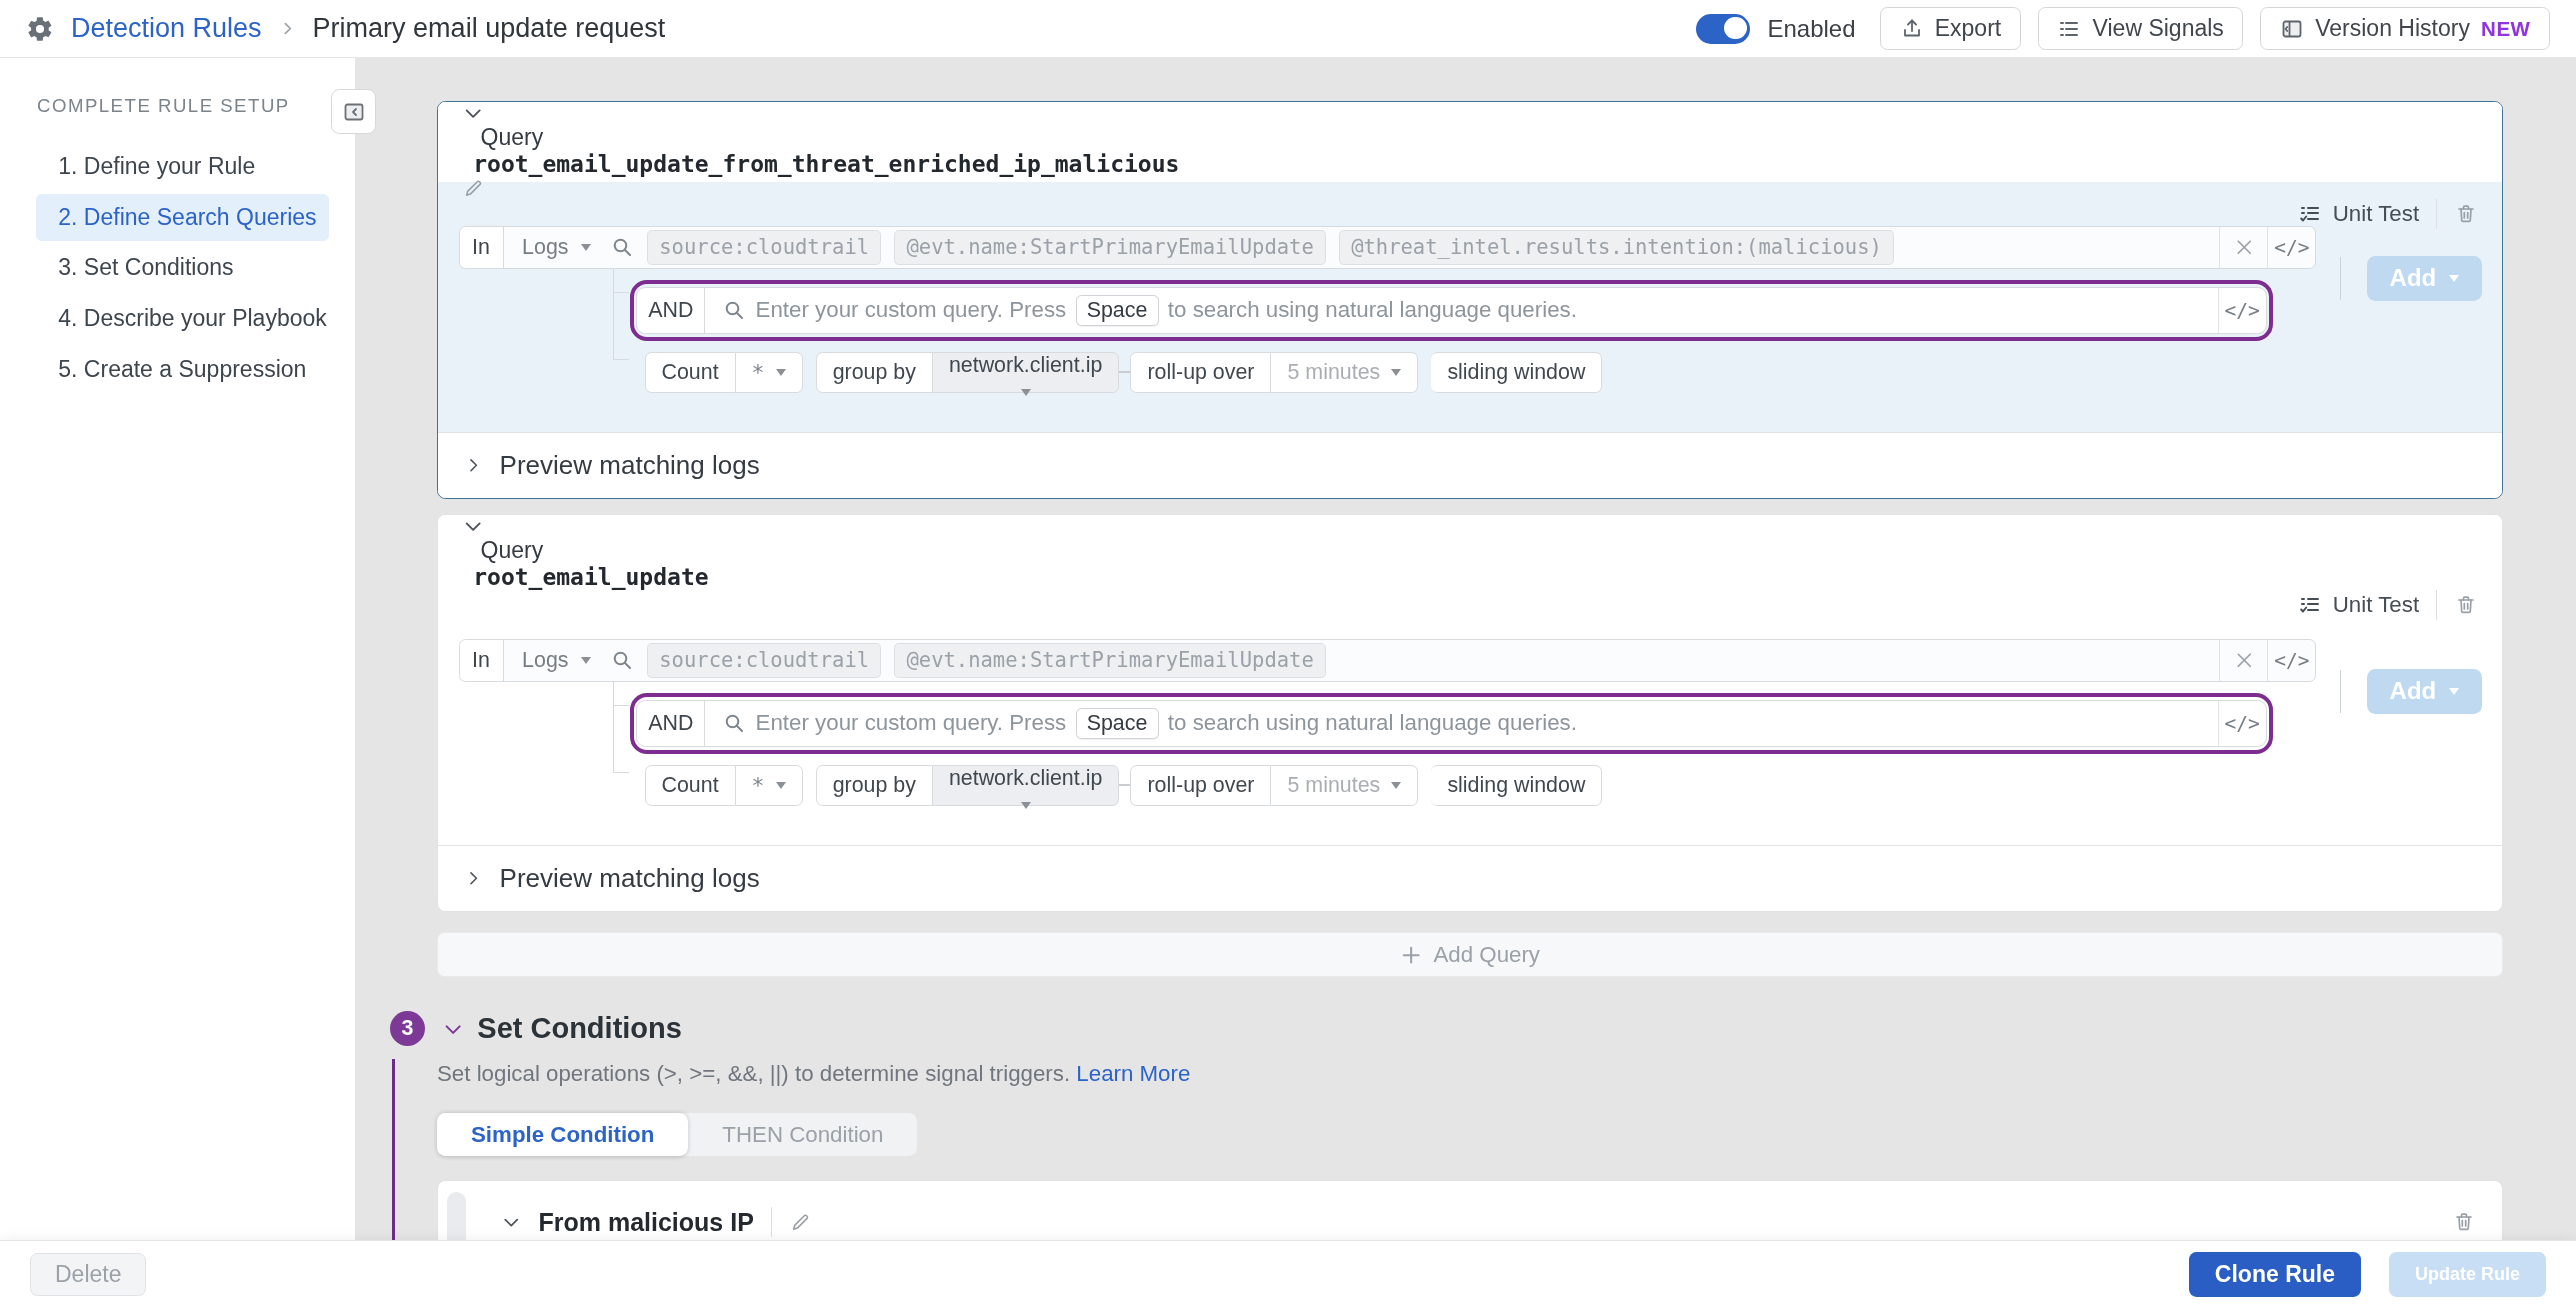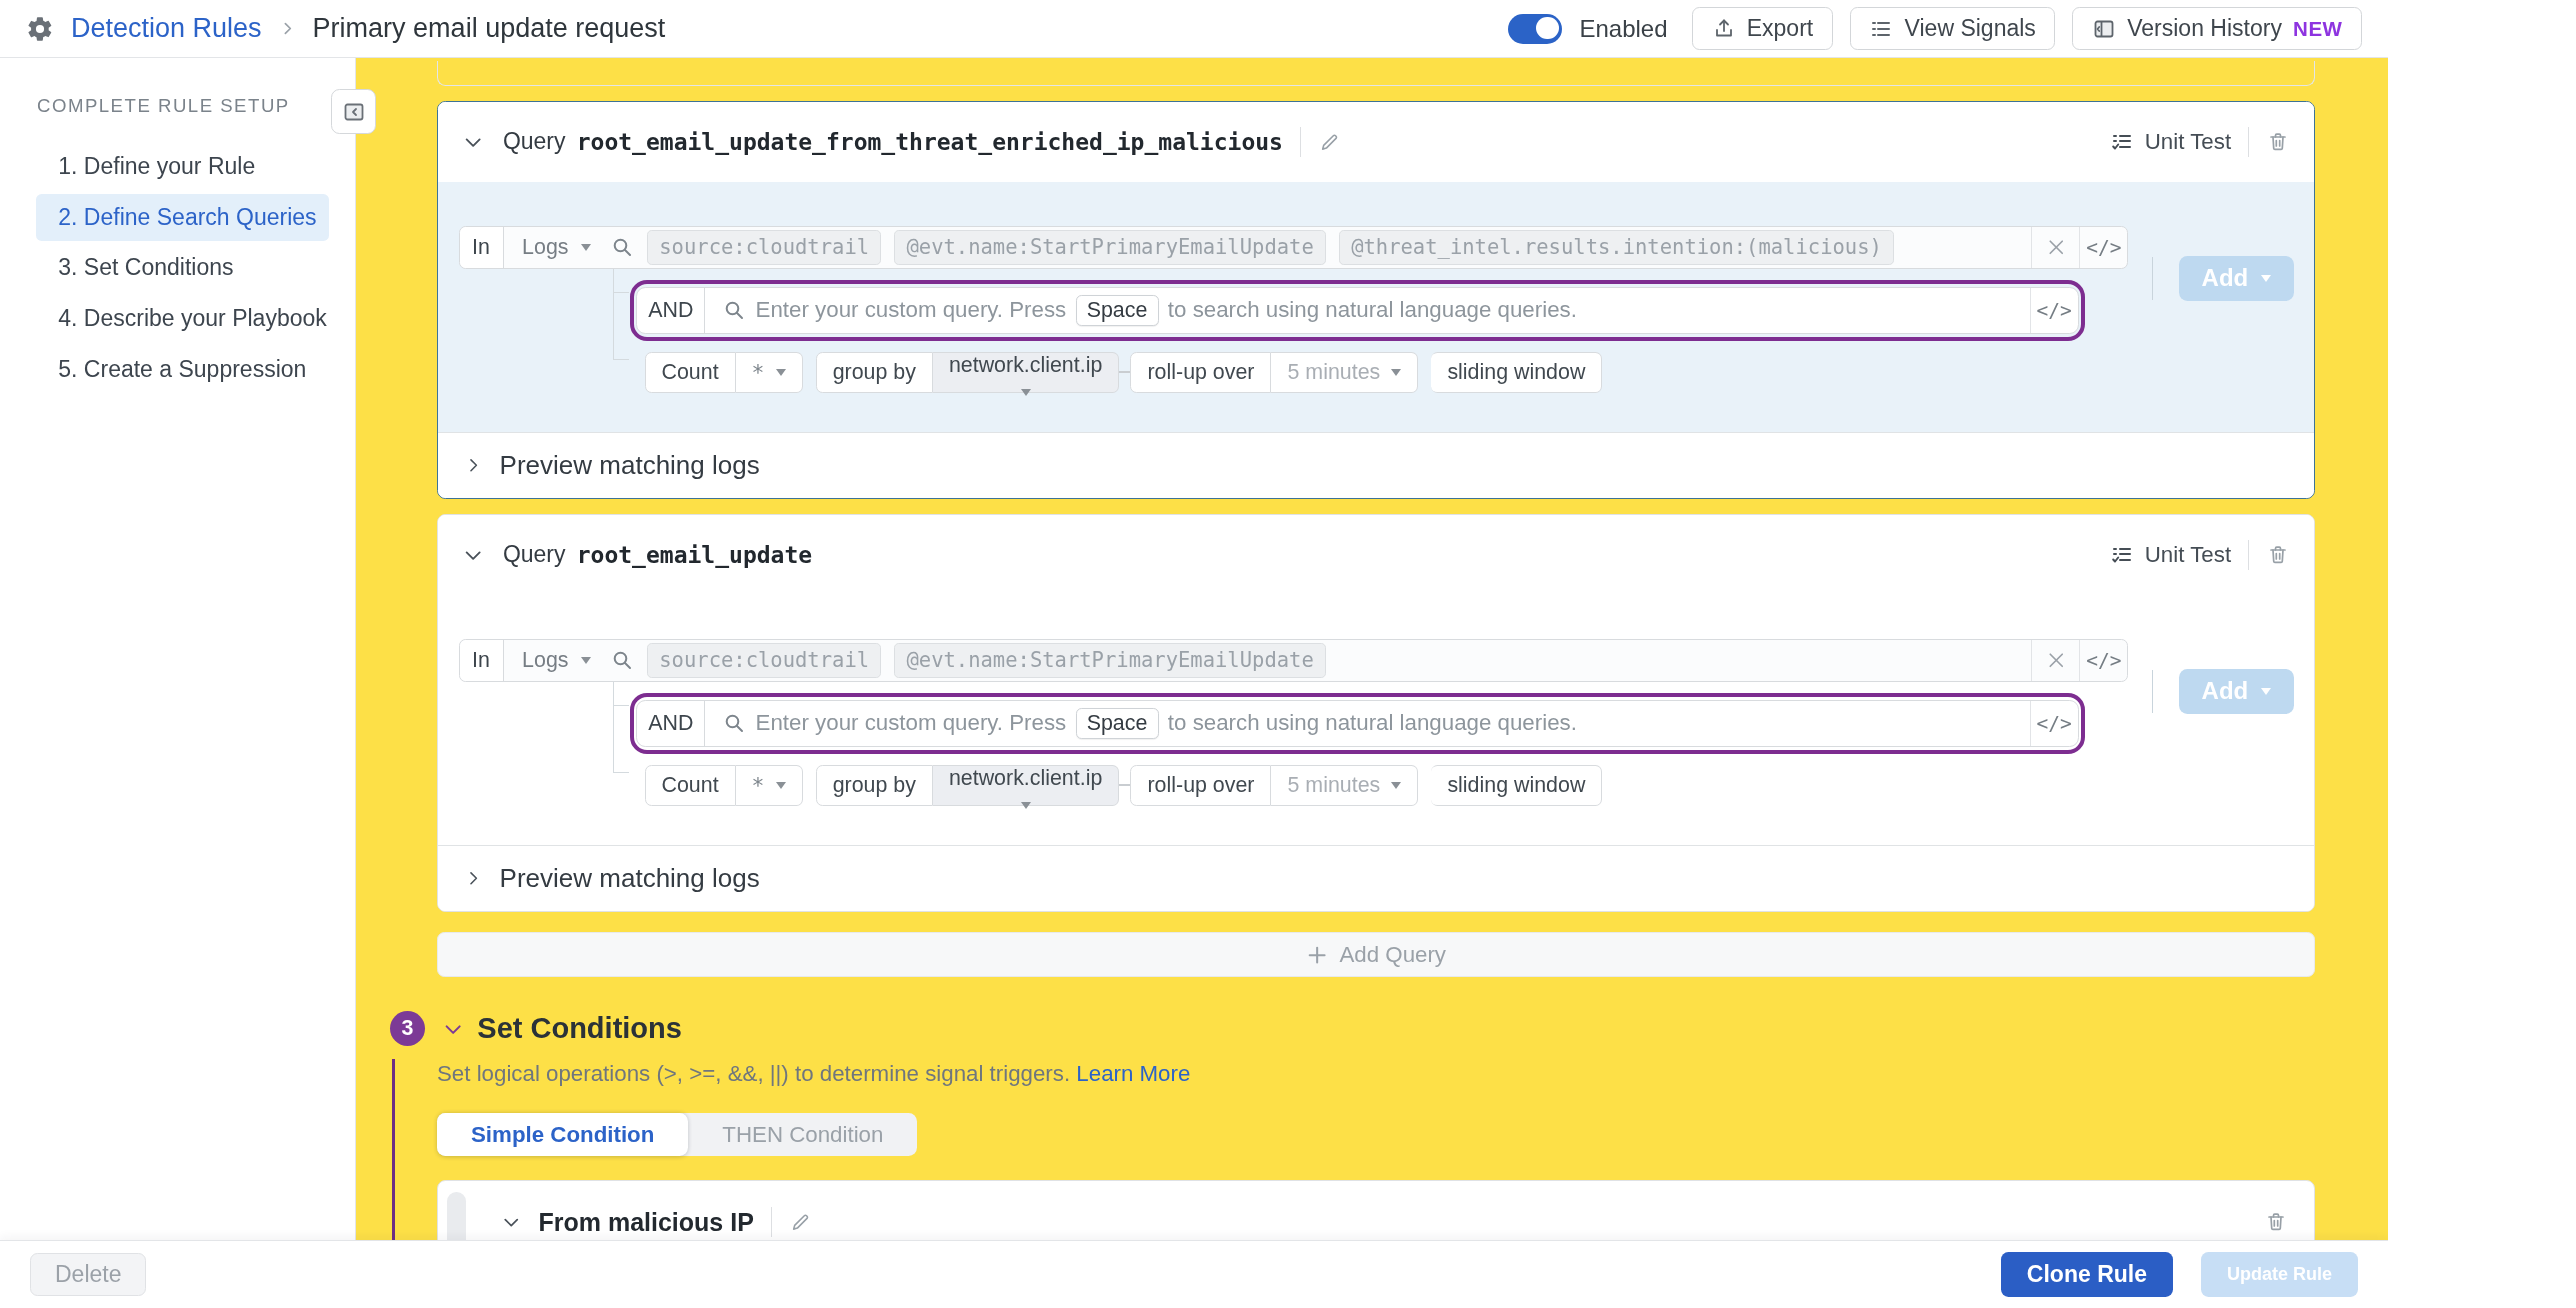--- a/index.html
+++ b/index.html
@@ -1,16 +1,16 @@
 <!DOCTYPE html>
 <html style="font-size:15px"><head>
 <meta charset="utf-8">
 <style>
   html,body{margin:0;padding:0;background:#fff;}
-  .app{position:relative;width:2388px;height:1308px;background:#fde047;overflow:hidden;
+  .app{position:relative;width:2576px;height:1308px;background:#e5e5e5;overflow:hidden;
        font-family:"Liberation Sans",sans-serif;color:#333b41;}
   svg{display:block;}
 
   
   .topbar{position:absolute;top:0;left:0;right:0;height:58px;display:flex;align-items:center;
           padding:0 26px;border-bottom:0.9px solid #e3e5e8;background:#fff;z-index:6;box-sizing:border-box;}
   .gear{color:#6a7077;margin-right:17px;}
   .crumb-link{color:#2c63c8;font-size:27px;text-decoration:none;cursor:pointer;}
   .crumb-sep{color:#9aa1a8;margin:0 17px;}
   .page-title{font-size:27px;color:#2f363c;}
@@ -35,21 +35,21 @@
                 border-radius:8.4px;background:#fff;display:flex;align-items:center;justify-content:center;
                 color:#6a7077;cursor:pointer;z-index:7;}
 
   
   .content{position:absolute;top:58px;left:357px;right:0;bottom:68px;overflow:hidden;
            padding:0 73px 0 80px;box-sizing:border-box;}
   .partial-card{height:24px;border:0.9px solid #e3e5e8;border-top:none;border-radius:0 0 8.4px 8.4px;margin-top:2.8px;}
 
   .qcard{border:0.9px solid #e0e2e5;border-radius:8.4px;margin-top:15px;overflow:hidden;background:#fff;}
   .qcard.selected{border:1.9px solid #3d7396;}
-  .qcard-header{height:80px;display:flex;align-items:center;padding:0 24px;background:#fff;}
+  .qcard-header{height:80px;display:flex;align-items:flex-start;padding:0 24px;background:#fff;flex-direction:column;}
   .chev{color:#4a525a;}
   .qc-title{font-size:23px;color:#343b42;margin-left:18.6px;}
   .qc-name{font-family:"DejaVu Sans Mono",monospace;font-weight:700;font-size:23px;color:#22282e;margin-left:11.2px;}
   .vdiv{width:0.9px;height:30px;background:#dddfe2;margin:0 17px;}
   .icon-muted{color:#98a0a7;}
   .qc-right{margin-left:auto;display:flex;align-items:center;}
   .unit-test{display:flex;align-items:center;gap:11.2px;font-size:22.3px;color:#454d55;cursor:pointer;}
 
   .qcard-body{padding:24px 20.5px 39px 20.5px;display:flex;align-items:flex-start;background:#fff;}
   .qcard.selected .qcard-body{background:#e9f2f9;}

